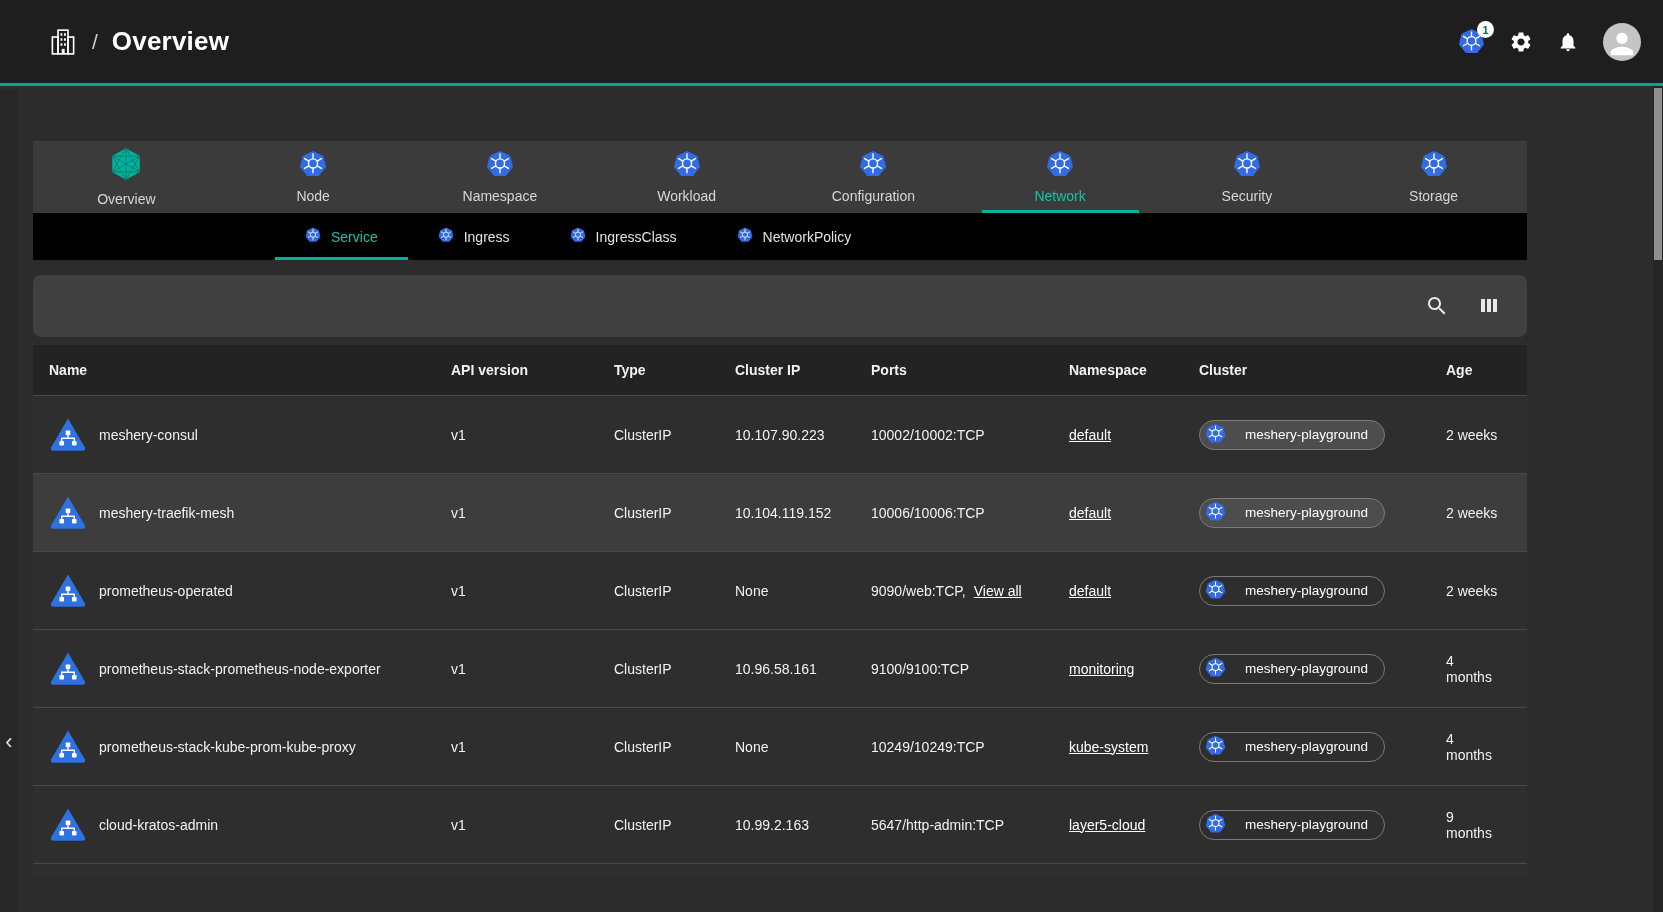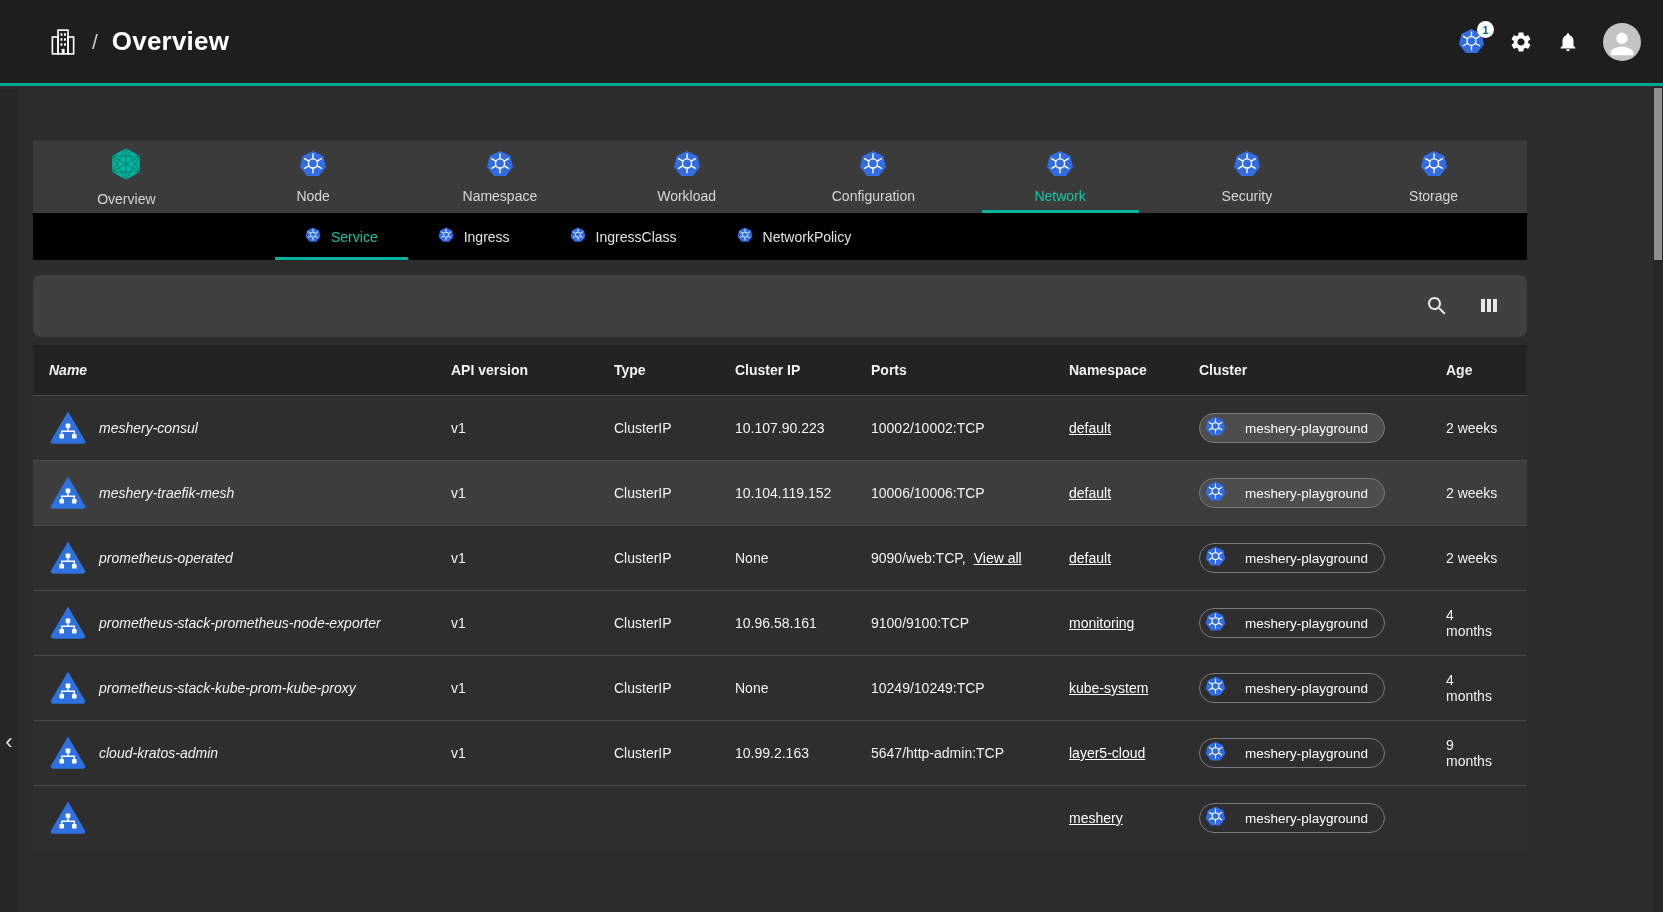--- a/index.html
+++ b/index.html
@@ -67,26 +67,26 @@
   .toolbar .icon-btn svg { display:block; }
 
   
   .table { margin-top:8px; }
   .thead {
     background:#232323; height:50px; display:flex; align-items:center;
     padding:0 16px; font-weight:bold; font-size:15px; color:#fff;
   }
   .tbody { height:481px; overflow:hidden; background:#2c2c2c; }
   .trow {
-    height:65px; background:#2e2e2e; display:flex; 
+    height:78px; background:#2e2e2e; display:flex; 
     padding:0 16px; border-top:1px solid #494949;
   }
   .trow.highlighted { background:#3d3d3d; }
   .cell { padding-right:12px; font-size:14px; color:#f2f2f2; display:flex; align-items:center; }
-  .col-name { width:402px; gap:12px;font-style:italic; }
+  .col-name { width:402px; gap:12px; }
   .col-api { width:163px; }
   .col-type { width:121px; }
   .col-ip { width:136px; }
   .col-ports { width:198px; gap:8px; flex-wrap:wrap; }
   .col-ns { width:130px; }
   .col-cluster { width:247px; }
   .col-age { flex:1; }
   .svc-icon { flex:0 0 38px; height:38px; }
   .link { color:#fff; text-decoration:underline; cursor:pointer; }
   .chip {

